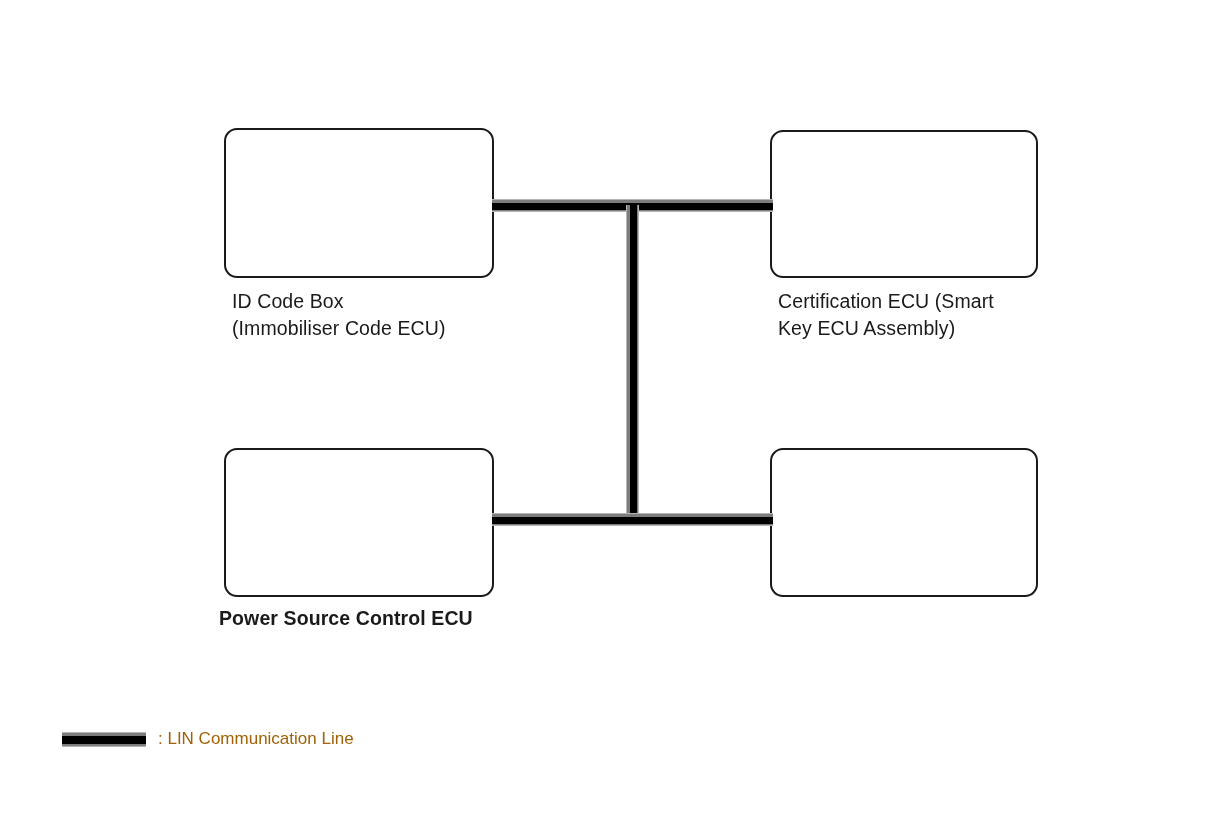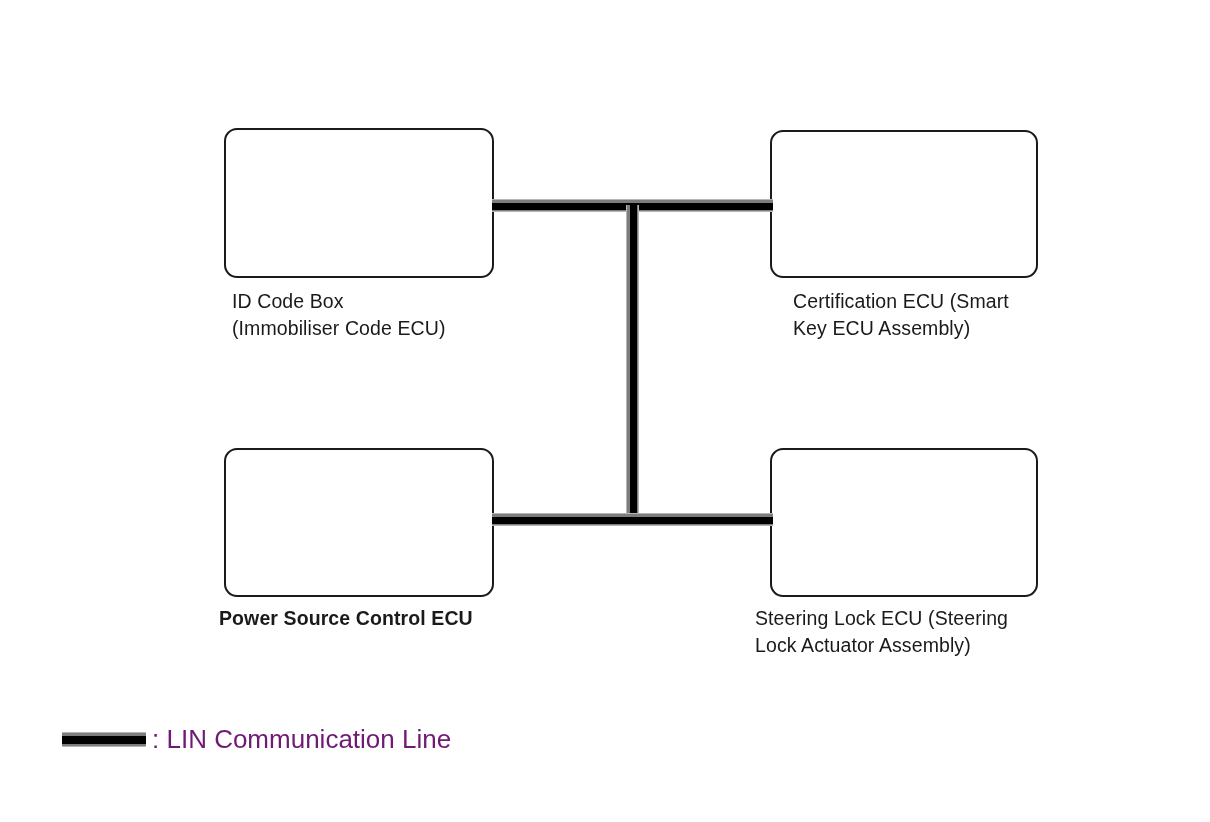--- a/index.html
+++ b/index.html
@@ -42,21 +42,21 @@
   .ecu-label {
     position: absolute;
     font-size: 19.5px;
     line-height: 27px;
     color: #1a1a1a;
     white-space: pre-line;
     letter-spacing: 0.1px;
   }
 
   #label-id-code       { left: 232px; top: 288px; width: 330px; }
-  #label-certification { left: 778px; top: 288px; width: 300px; margin-left: 15px; }
+  #label-certification { left: 778px; top: 288px; width: 300px; }
   #label-power-source  { left: 219px; top: 605px; width: 340px; font-weight: bold; }
   #label-steering-lock { left: 755px; top: 605px; width: 330px; }
 
   
   
   .lin-h {
     position: absolute;
     height: 13px;
     background: #7d7d7d;
     box-sizing: border-box;
@@ -116,24 +116,24 @@
   #legend-swatch::after {
     content: "";
     position: absolute;
     left: 0;
     right: 0;
     top: 3px;
     height: 8px;
     background: #000000;
   }
   #legend-text {
-    margin-left: 6px;
-    font-size: 26px;
+    margin-left: 12px;
+    font-size: 17px;
     line-height: 22px;
-    color: #701a75;
+    color: #a16207;
     white-space: nowrap;
   }
 </style>
 </head>
 <body>
 
 <div id="canvas">
 
   <div class="ecu-box" id="box-id-code"></div>
 
@@ -150,21 +150,19 @@
   <div class="lin-h" id="lin-bottom-horizontal"></div>
 
   <div class="ecu-label" id="label-id-code">ID Code Box
 (Immobiliser Code ECU)</div>
 
   <div class="ecu-label" id="label-certification">Certification ECU (Smart
 Key ECU Assembly)</div>
 
   <div class="ecu-label" id="label-power-source">Power Source Control ECU</div>
 
-  <div class="ecu-label" id="label-steering-lock">Steering Lock ECU (Steering
-Lock Actuator Assembly)</div>
 
   <div id="legend">
     <div id="legend-swatch"></div>
     <div id="legend-text">: LIN Communication Line</div>
   </div>
 
 </div>
 
 </body></html>

